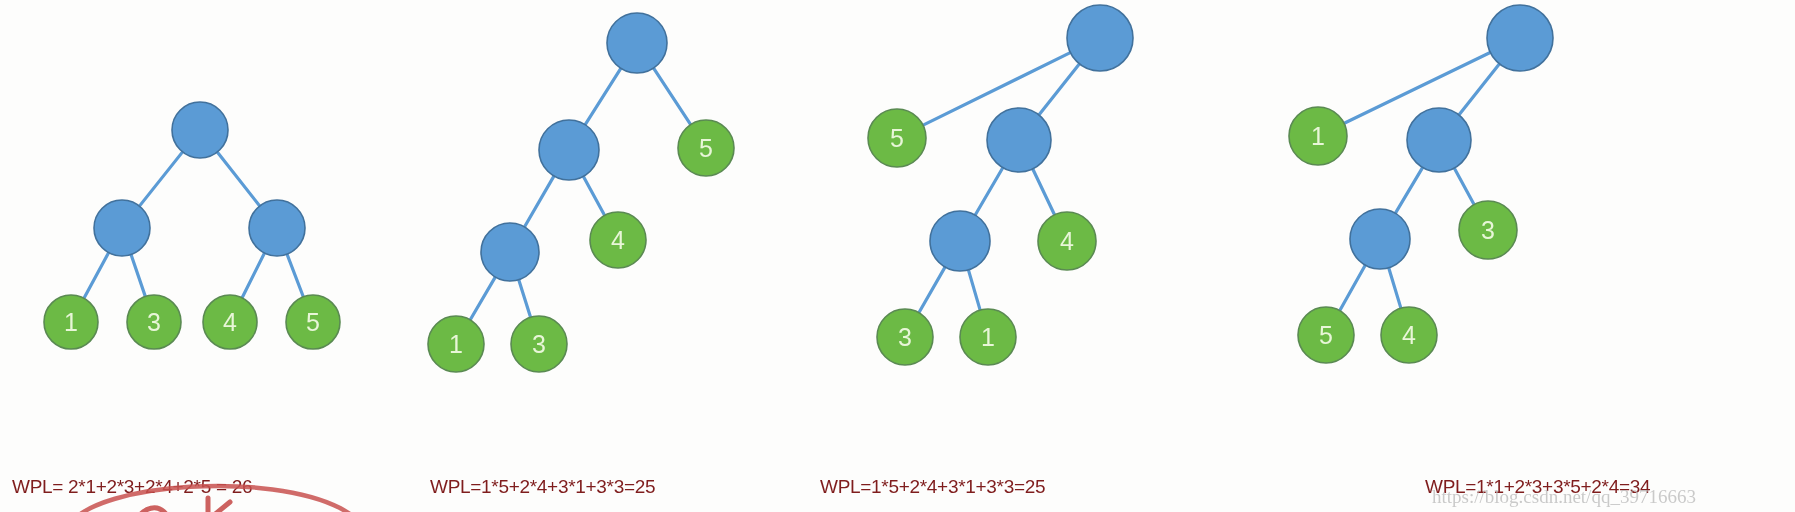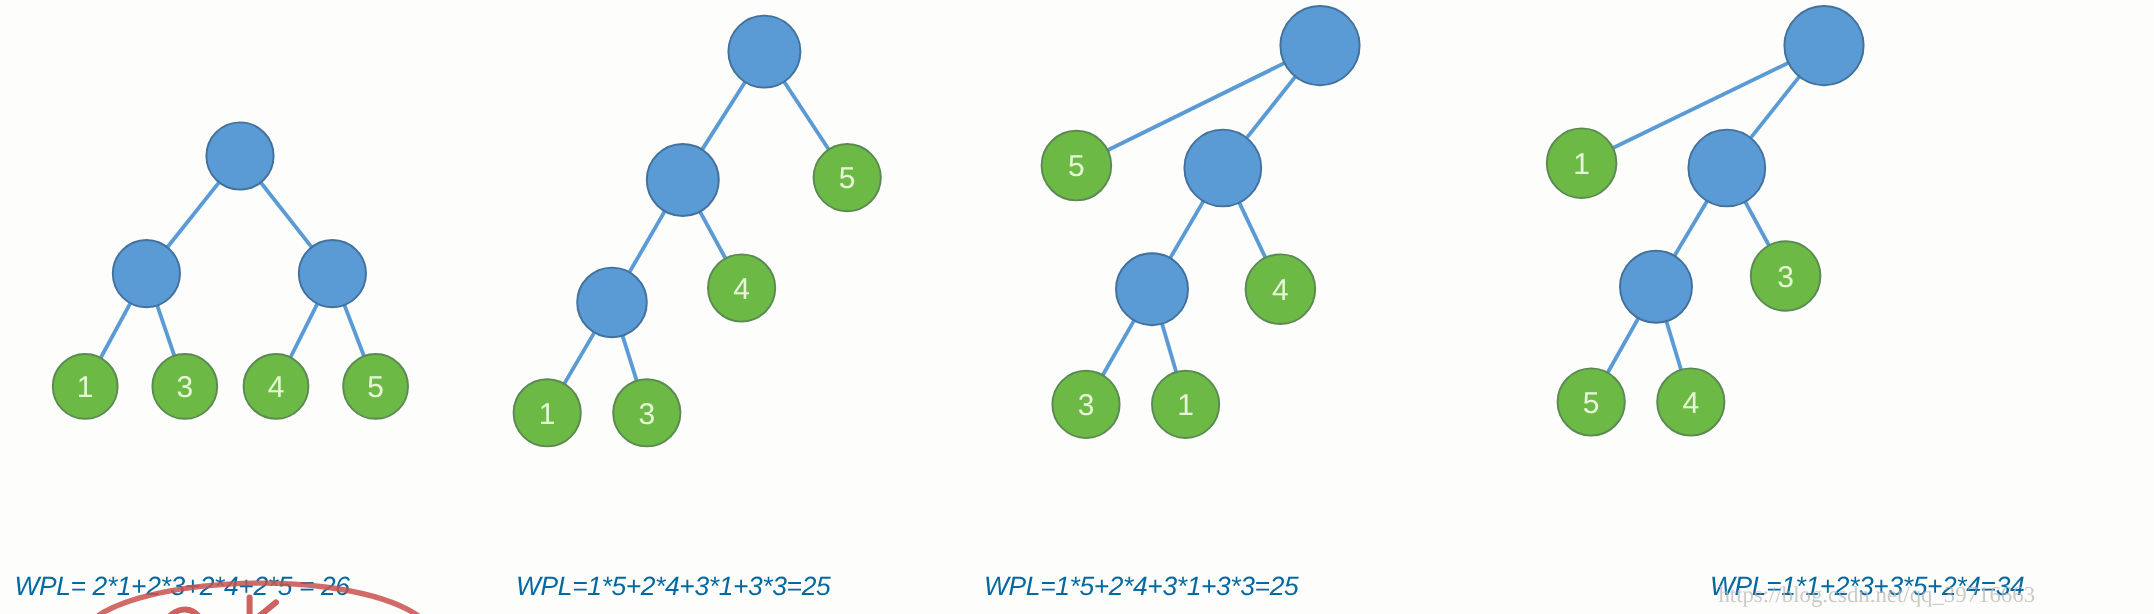--- a/index.html
+++ b/index.html
@@ -26,26 +26,25 @@
     left: 0;
     top: 0;
     overflow: visible;
   }
   .caption {
     position: absolute;
     bottom: 8px;
     left: 0;
     width: 100%;
     text-align: center;
-    font-size: 22px;
-    color: #0369a1;
+    font-size: 19px;
+    color: #7f1d1d;
     letter-spacing: -0.3px;
     white-space: nowrap;
     font-family: "Liberation Sans", sans-serif;
-    font-style: italic;
   }
   .node-label {
     font-family: "Liberation Sans", sans-serif;
     font-size: 25px;
     fill: #e8f6d8;
   }
   .watermark {
     position: absolute;
     font-size: 19px;
     color: #b9b9b9;

